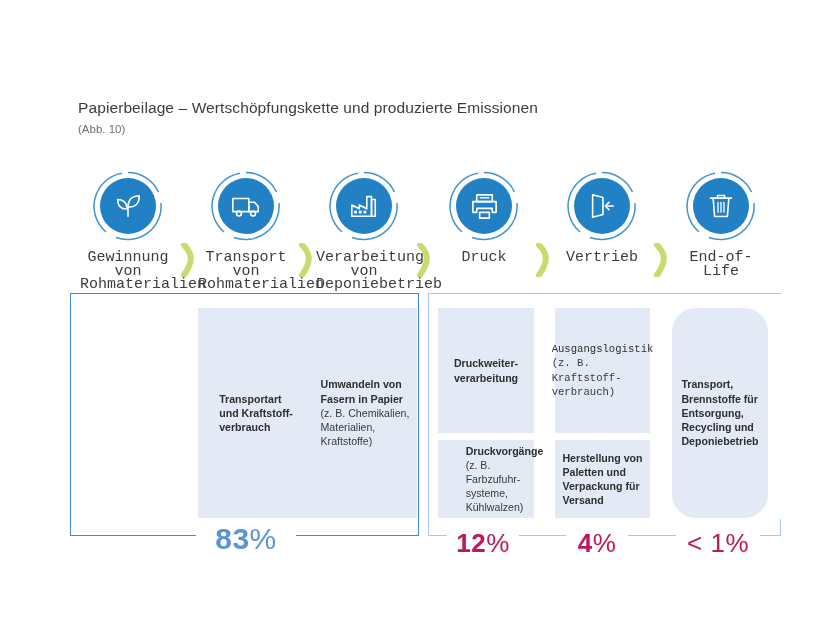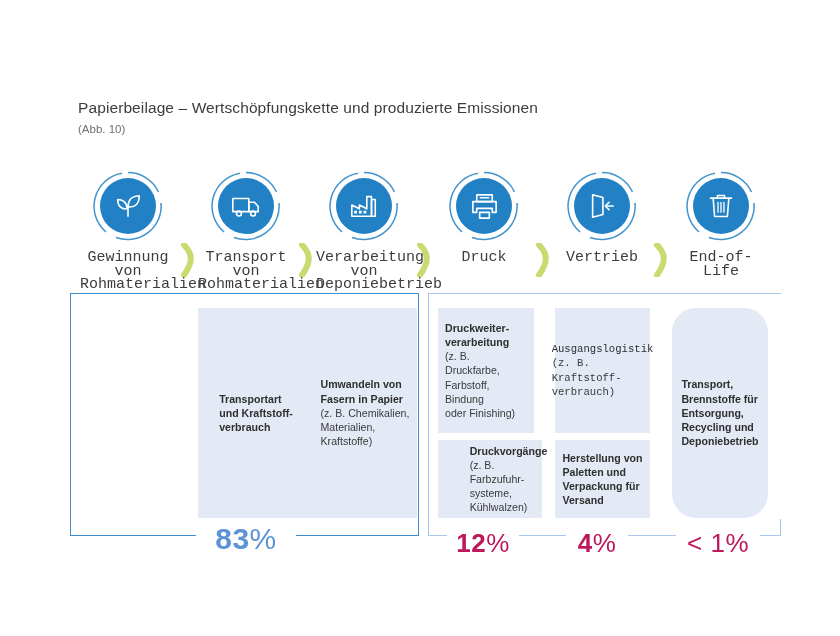--- a/index.html
+++ b/index.html
@@ -259,27 +259,24 @@
       <span class="n" style="white-space:pre-line">(z. B. Chemikalien,
 Materialien,
 Kraftstoffe)</span>
     </p>
   </div>
 
   <div class="cbox" style="left:438px;top:308px;width:96px;height:125px;">
     <p>
       <span class="b" style="white-space:pre-line">Druckweiter-
 verarbeitung</span><br>
-      <span class="n" style="white-space:pre-line">(z. B. Druckfarbe,
-Farbstoff, Bindung
-oder Finishing)</span>
-    </p>
-  </div>
-
-  <div class="cbox" style="left:438px;top:440px;width:104px;height:78px;padding-left:44px;">
+    </p>
+  </div>
+
+  <div class="cbox" style="left:438px;top:440px;width:96px;height:78px;padding-left:44px;">
     <p>
       <span class="b" style="white-space:pre-line">Druckvorgänge</span><br>
       <span class="n" style="white-space:pre-line">(z. B. Farbzufuhr-
 systeme,
 Kühlwalzen)</span>
     </p>
   </div>
 
   <div class="cbox" style="left:555px;top:308px;width:95px;height:125px;font-family:Liberation Mono, monospace;">
     <p>

